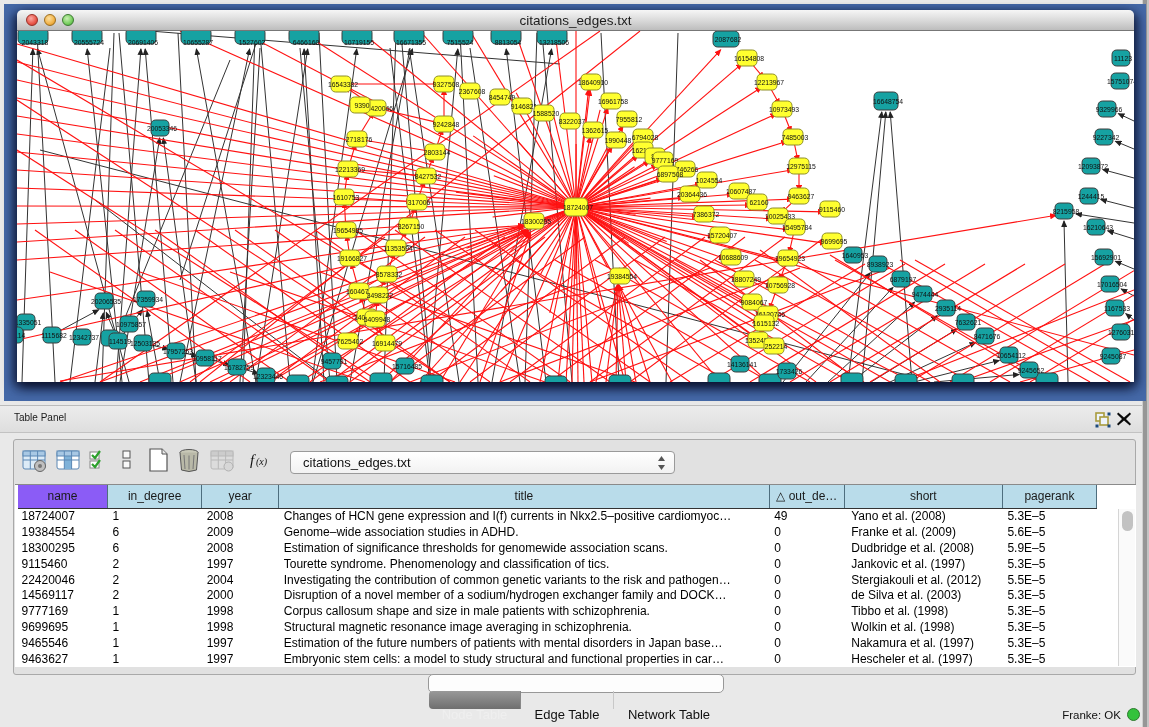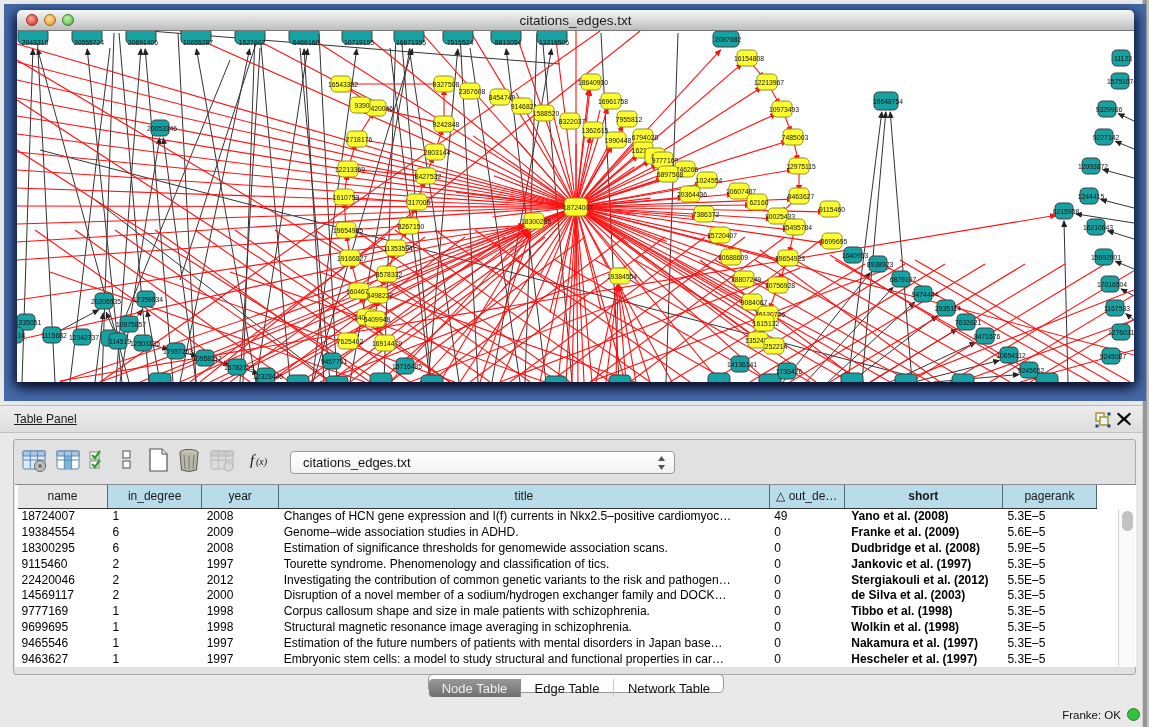--- a/index.html
+++ b/index.html
@@ -10,34 +10,34 @@
 #tl1{left:9px;background:radial-gradient(circle at 4px 3.5px,#f8aaa4,#e95548 60%,#b7382e);border:0.5px solid #9a2e26;}
 #tl2{left:27px;background:radial-gradient(circle at 4px 3.5px,#fbe0a2,#f2b246 60%,#bd8121);border:0.5px solid #9c6d1d;}
 #tl3{left:45px;background:radial-gradient(circle at 4px 3.5px,#c9eeb2,#76cf5e 60%,#42953a);border:0.5px solid #3d7a31;}
 #canvas{position:absolute;left:0;top:21px;width:1117px;height:351px;background:#fff;overflow:hidden;}
 .kb{stroke:#333;stroke-width:1;}
 .kr{stroke:#ff1111;stroke-width:1.1;}
 .nt{fill:#16a2a2;stroke:#3c3c3c;stroke-width:1;}
 .ny{fill:#ffff2f;stroke:#8e8e2a;stroke-width:1;}
 .nl{font-size:6.8px;fill:#111;text-anchor:middle;}
 #panelbar{position:absolute;left:0;top:405px;width:1142px;height:28px;background:linear-gradient(#ececec,#dedede);border-top:1px solid #bbb;border-bottom:1px solid #c2c2c2;}
-#panelbar span{position:absolute;left:14px;top:6px;font-size:12px;color:#1a1a1a;text-decoration:underline;}
+#panelbar span{position:absolute;left:14px;top:6px;font-size:10px;color:#1a1a1a;}
 #pbox{position:absolute;left:13px;top:439px;width:1123px;height:236px;background:#e1e1e1;border:1px solid #a9a9a9;border-radius:3px;}
 #dd{position:absolute;left:276px;top:11px;width:385px;height:23px;background:linear-gradient(#fff,#f2f2f2);border:1px solid #9a9a9a;border-radius:4px;font-size:13px;color:#111;padding:3px 0 0 12px;}
 #tblwrap{position:absolute;left:1px;top:44px;width:1121px;height:183px;background:#fff;border-top:1px solid #8a8a8a;}
 table{border-collapse:collapse;table-layout:fixed;width:1082px;font-size:12px;}
 th{height:23px;background:#b9dcea;border-right:1px solid #4e6e7e;border-bottom:1px solid #333;font-weight:normal;font-size:12px;color:#1a1a1a;padding:0;}
-th.c0{background:#e5e5e5;border-left:3px solid #fff;}
+th.c0{background:#8b5cf6;border-left:3px solid #fff;}
 td{height:15.9px;padding:0 0 0 5px;color:#000;white-space:nowrap;overflow:hidden;font-size:12px;}
-.c0{width:91px;}.c1{width:94px;}.c2{width:77px;}.c3{width:490px;}.c4{width:75px;}.c5{width:158px;font-weight:bold;}.c6{width:94px;}
+.c0{width:91px;}.c1{width:94px;}.c2{width:77px;}.c3{width:490px;}.c4{width:75px;}.c5{width:158px;}.c6{width:94px;}
 td.c5{text-align:left;padding-left:7px;}
 #vsb{position:absolute;right:1px;top:24px;width:17px;height:157px;background:#fafafa;border-left:1px solid #d5d5d5;}
 #vthumb{position:absolute;left:3px;top:2px;width:11px;height:20px;border-radius:6px;background:#c2c2c2;}
 #tabs{position:absolute;left:428px;top:674px;width:296px;height:19px;border:1px solid #989898;border-radius:5px;background:#fdfdfd;font-size:13px;}
-#tabs div{position:absolute;top:4px;height:18px;text-align:center;padding-top:2px;color:#111;}
+#tabs div{position:absolute;top:16px;height:18px;text-align:center;padding-top:16px;color:#111;}
 #tab1{left:0;width:92px;background:linear-gradient(#999,#6f6f6f);color:#efefef !important;border-radius:4px 0 0 4px;border-right:1px solid #888;}
 #tab2{left:93px;width:90px;border-radius:7px;}
 #tab3{left:184px;width:111px;border-left:1px solid #c8c8c8;}
 #mem{position:absolute;right:28px;top:709px;font-size:11.5px;color:#111;}
 #memdot{position:absolute;right:9px;top:708px;width:13px;height:13px;border-radius:50%;background:#33c23c;border:1.5px solid #2d7a2d;}
 #redge{position:absolute;right:0;top:0;width:7px;height:727px;background:linear-gradient(90deg,#d0d0d0 0 20%,#969696 20% 70%,#c4c4c4 70%);}
 #frame{z-index:2;}
 </style></head><body>
 <div id="frame">
  <div id="win">
@@ -741,21 +741,21 @@
             <td class="c1">2</td>
             <td class="c2">1997</td>
             <td class="c3">Tourette syndrome. Phenomenology and classification of tics.</td>
             <td class="c4">0</td>
             <td class="c5">Jankovic et al. (1997)</td>
             <td class="c6">5.3E–5</td>
           </tr>
 <tr>
             <td class="c0">22420046</td>
             <td class="c1">2</td>
-            <td class="c2">2012</td>
+            <td class="c2">2004</td>
             <td class="c3">Investigating the contribution of common genetic variants to the risk and pathogen…</td>
             <td class="c4">0</td>
             <td class="c5">Stergiakouli et al. (2012)</td>
             <td class="c6">5.5E–5</td>
           </tr>
 <tr>
             <td class="c0">14569117</td>
             <td class="c1">2</td>
             <td class="c2">2000</td>
             <td class="c3">Disruption of a novel member of a sodium/hydrogen exchanger family and DOCK…</td>

